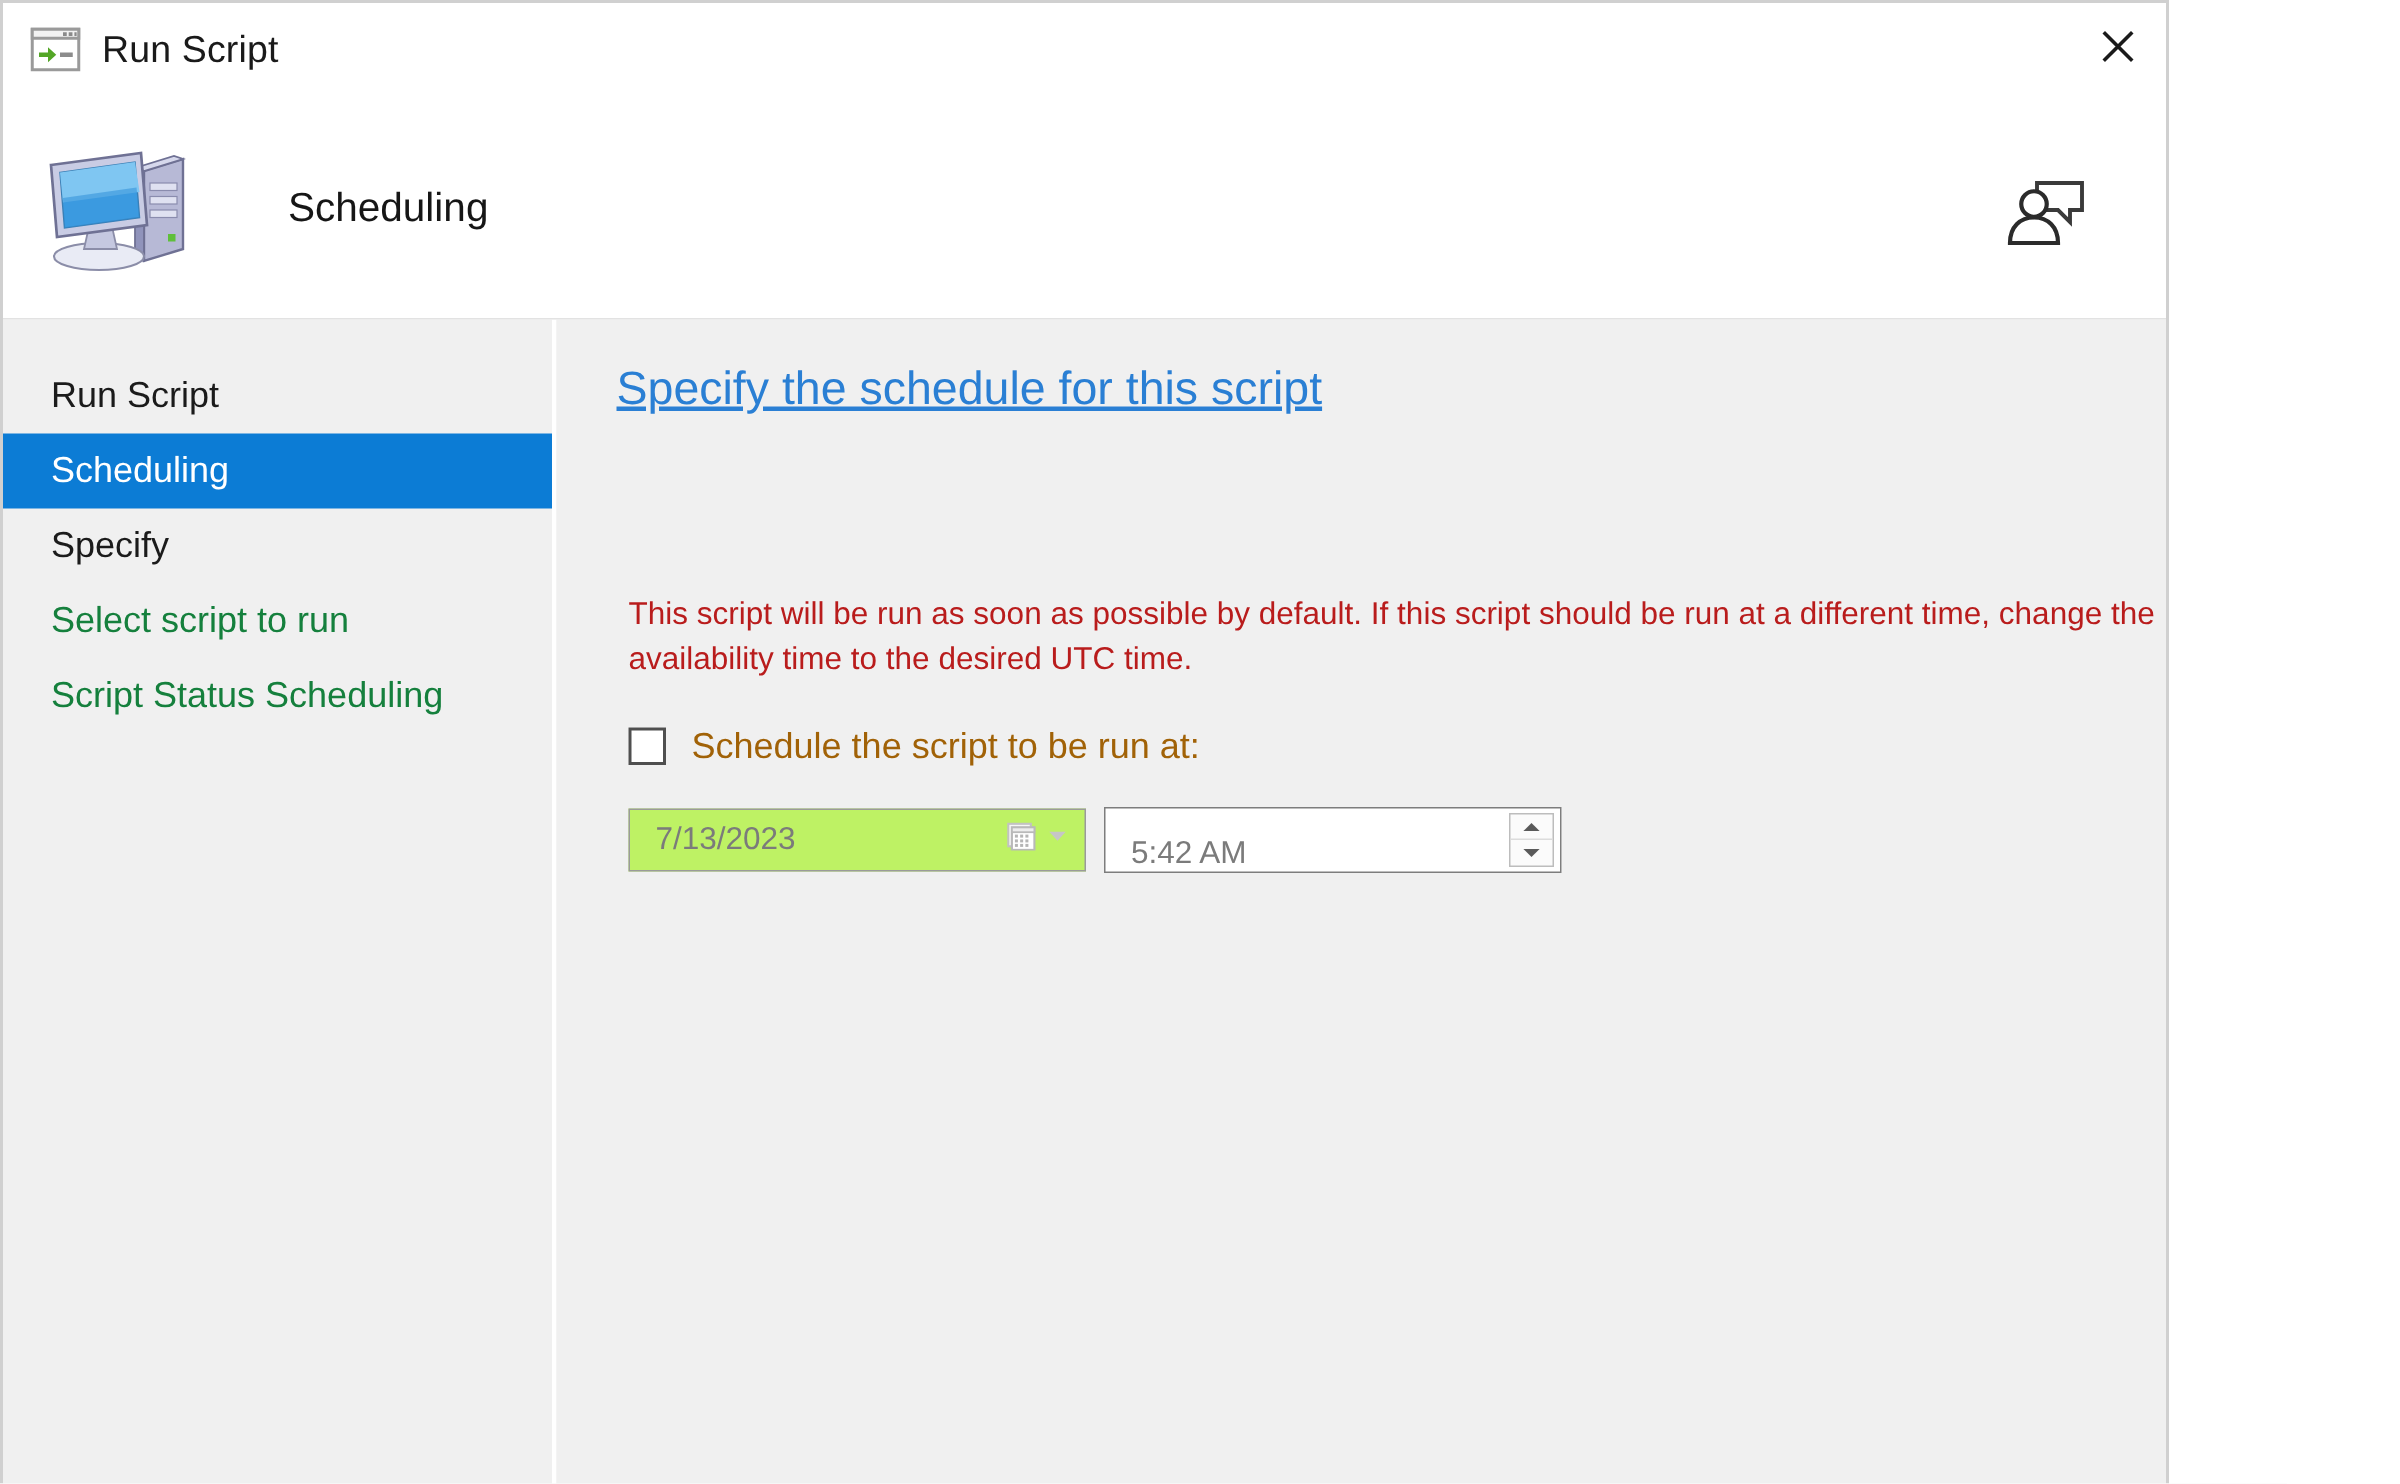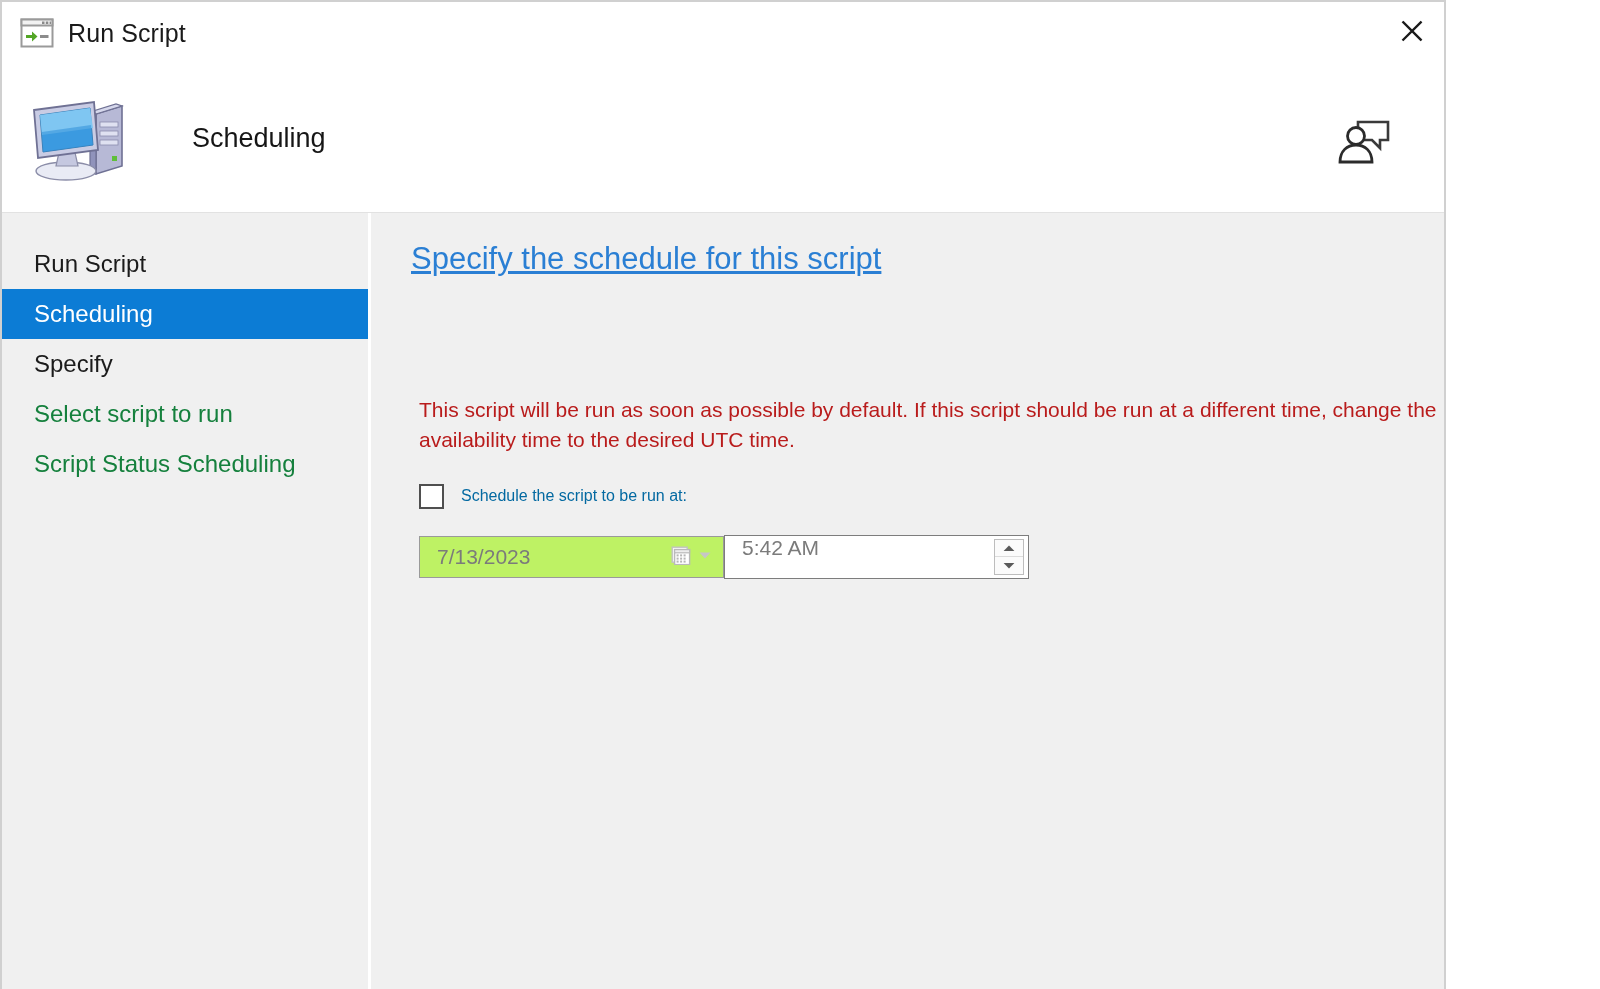--- a/index.html
+++ b/index.html
@@ -155,22 +155,22 @@
   .checkbox-box {
     width: 25px;
     height: 25px;
     box-sizing: border-box;
     border: 2px solid #4f4f4f;
     background: #ffffff;
     flex: 0 0 auto;
   }
   .checkbox-label {
     margin-left: 17px;
-    font-size: 16px;
-    color: #0369a1;
+    font-size: 24px;
+    color: #a16207;
   }
 
   .fields-row {
     display: flex;
     align-items: center;
     margin: 26px 0 0 14px;
   }
   .date-field {
     width: 305px;
     height: 42px;
@@ -193,22 +193,23 @@
     align-items: center;
     gap: 6px;
   }
   .time-field {
     width: 305px;
     height: 44px;
     box-sizing: border-box;
     background: #ffffff;
     border: 1px solid #7d7d7d;
     display: flex;
-    align-items: flex-start;
-    position: relative;
+    align-items: flex-end;
+    position: relative;
+    margin-left: 12px;
   }
   .time-value {
     margin-left: 17px;
     font-size: 21px;
     color: #7b7b7b;
   }
   .spinner {
     position: absolute;
     right: 4px;
     top: 3px;

